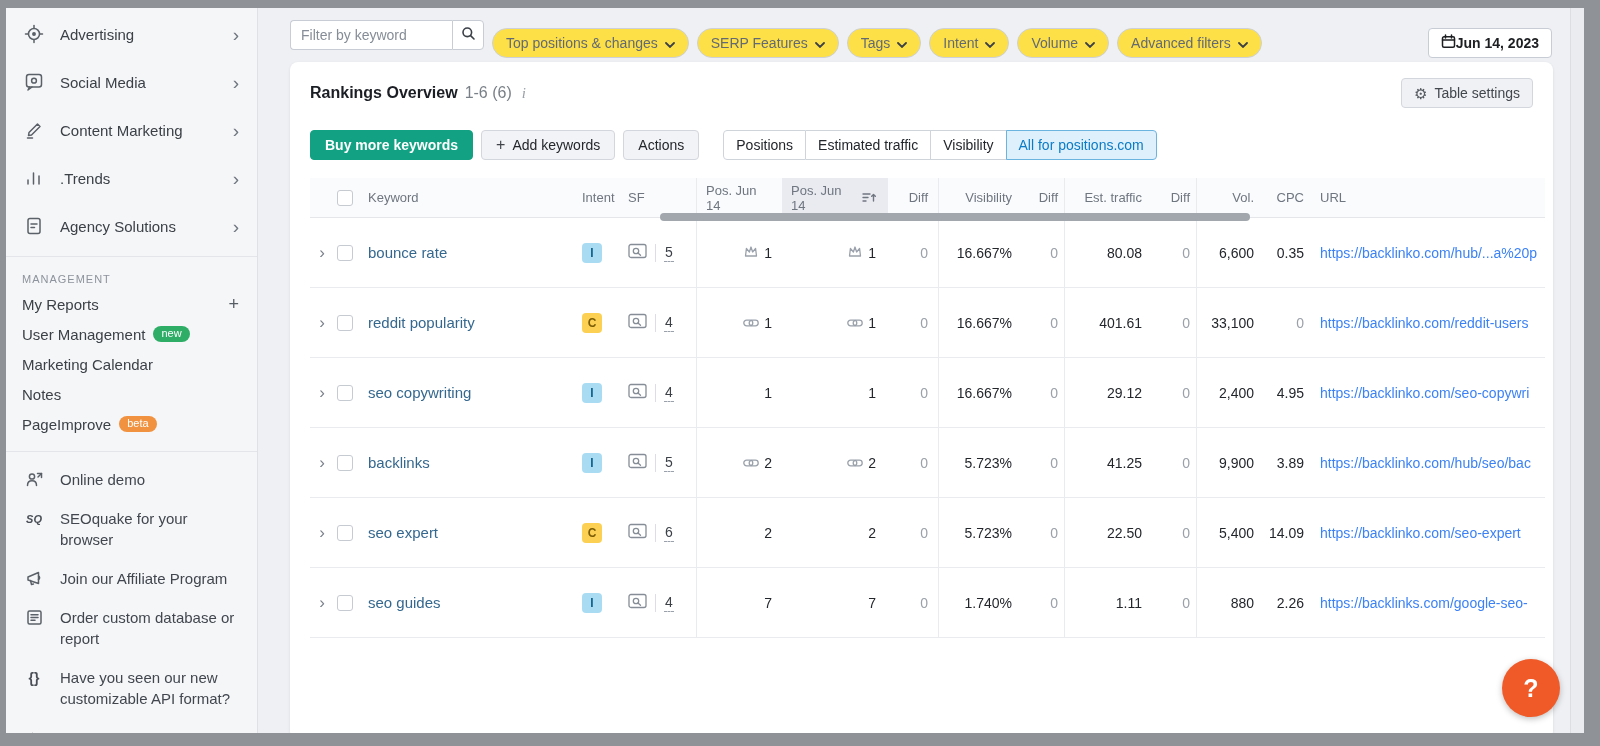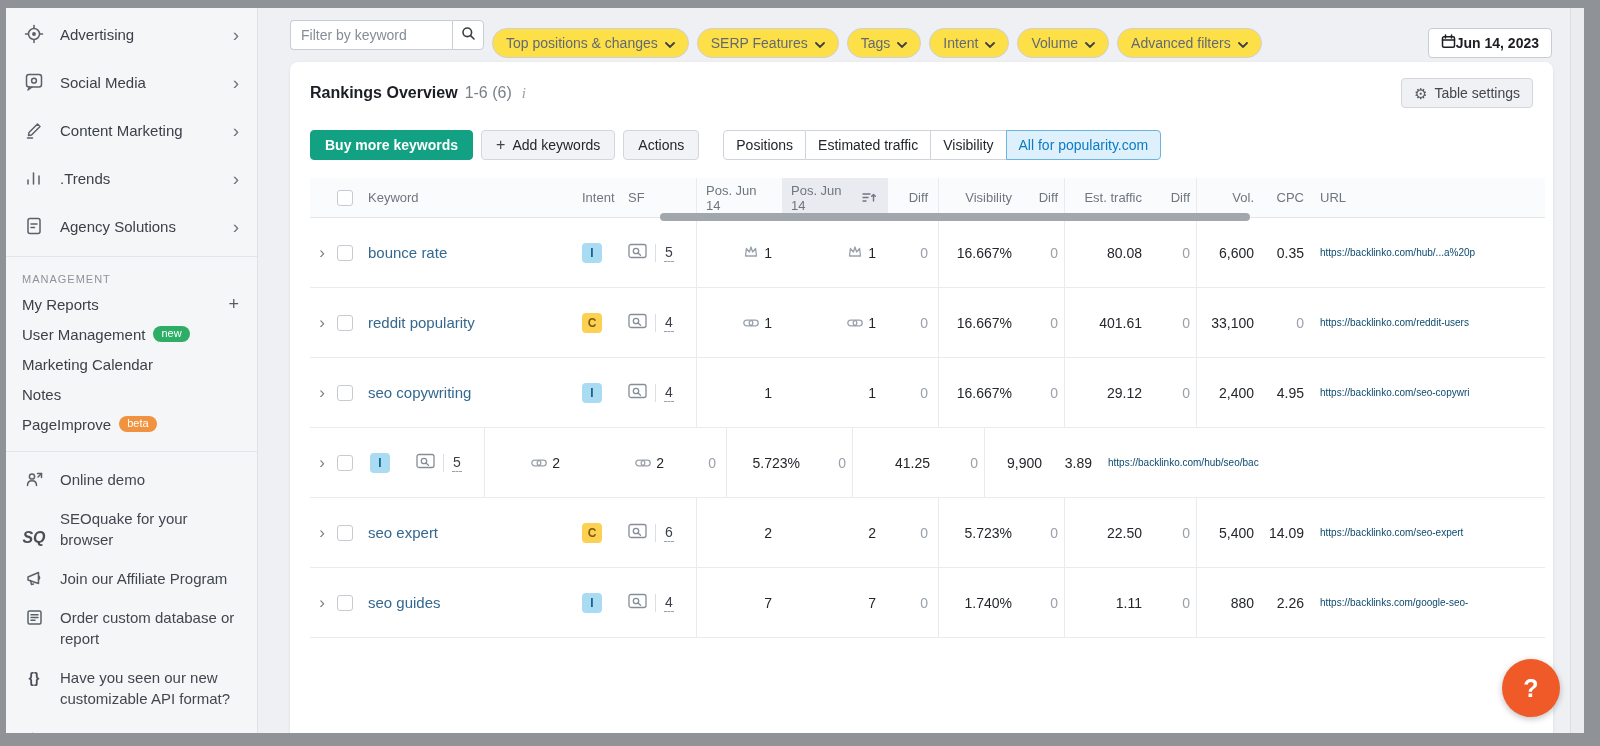--- a/index.html
+++ b/index.html
@@ -21,21 +21,21 @@
   .mgmt-item { display:flex; align-items:center; height:30px; padding:0 18px 0 16px; font-size:15px; color:#3c4148; cursor:pointer; }
   .mgmt-item .lbl { flex:none; }
   .mgmt-item .grow { flex:1; }
   .badge { margin-left:8px; font-size:11px; color:#fff; border-radius:9px; padding:2px 8px 3px; line-height:1; }
   .badge.new { background:#2ead67; }
   .badge.beta { background:#f0923f; }
   .plus { color:#565c64; font-size:18px; }
   .foot-item { display:flex; align-items:flex-start; padding:9px 18px 9px 16px; font-size:15px; color:#42474f; line-height:21px; cursor:pointer; }
   .foot-item .ic { width:24px; display:flex; justify-content:center; color:#5b6168; flex:none; margin-top:1px; }
   .foot-item .lbl { margin-left:14px; max-width:182px; }
-  .sq-glyph { font-size:16px; font-weight:bold; font-style:italic; color:#4a4f57;margin-top:18px; }
+  .sq-glyph { font-size:11px; font-weight:bold; font-style:italic; color:#4a4f57; }
   .brace-glyph { font-size:14px; font-weight:bold; color:#4a4f57; }
 
   
   .main { flex:1; position:relative; overflow:hidden; }
 
   .filterbar { display:flex; align-items:center; padding:12px 20px 0 32px; gap:8px; }
   .search-group { display:flex; height:46px; }
   .search-input { width:162px; height:30px; border:1px solid #c8ccd4; border-right:none; border-radius:4px 0 0 4px; background:#fff; padding:0 10px; font-size:14px; color:#333; outline:none; }
   .search-input::placeholder { color:#868d97; }
   .search-btn { width:32px; height:30px; border:1px solid #c8ccd4; border-radius:0 4px 4px 0; background:#fff; display:flex; align-items:center; justify-content:center; cursor:pointer; }
@@ -89,21 +89,21 @@
   .hdr-sort { display:flex; align-items:center; }
   .expand-chev { color:#7c828c; font-size:17px; cursor:pointer; }
   .checkbox { width:16px; height:16px; border:1px solid #c6cad1; border-radius:3px; background:#fff; cursor:pointer; }
   .kw-link { color:#35688f; font-size:15px; text-decoration:none; cursor:pointer; }
   .intent-badge { width:20px; height:20px; border-radius:4px; font-size:12px; font-weight:bold; display:flex; align-items:center; justify-content:center; cursor:pointer; }
   .intent-i { background:#a9dcf3; color:#10628c; }
   .intent-c { background:#fcd153; color:#7a5c05; }
   .sf-count { font-size:14px; color:#3c4148; border-bottom:1px dashed #9aa1ab; line-height:17px; cursor:pointer; padding:0 1px; }
   .sf-sep { width:1px; height:18px; background:#dcdee3; }
   .dim { color:#9ba1aa; }
-  .url-link { color:#0c4a6e; font-size:10px; text-decoration:none; cursor:pointer; }
+  .url-link { color:#3b82f6; font-size:14px; text-decoration:none; cursor:pointer; }
   .hscroll-thumb { position:absolute; left:350px; top:35px; width:590px; height:8px; border-radius:4px; background:#a2a7ae; cursor:grab; }
 
   .help-btn { position:absolute; right:24px; bottom:16px; width:58px; height:58px; border-radius:50%; background:#f05a28; color:#fff; font-size:25px; font-weight:bold; display:flex; align-items:center; justify-content:center; box-shadow:0 2px 6px rgba(0,0,0,.25); cursor:pointer; }
 
   svg.stroke { fill:none; stroke:#5b6168; stroke-width:1.5; stroke-linecap:round; stroke-linejoin:round; }
   svg.stroke-gray { fill:none; stroke:#9aa1ab; stroke-width:1.3; stroke-linecap:round; stroke-linejoin:round; }
 </style>
 </head>
 <body>
 
@@ -334,21 +334,21 @@
         <div class="btn btn-green">Buy more keywords</div>
         <div class="btn btn-gray">
           <span class="pl">+</span>
           <span>Add keywords</span>
         </div>
         <div class="btn btn-gray">Actions</div>
         <div class="seg">
           <div class="seg-item">Positions</div>
           <div class="seg-item">Estimated traffic</div>
           <div class="seg-item">Visibility</div>
-          <div class="seg-item active">All for popularity.com</div>
+          <div class="seg-item active">All for positions.com</div>
         </div>
       </div>
 
       <div class="table">
 
         <div class="trow thead">
           <div class="cell c-expand"></div>
           <div class="cell c-check">
               <div class="checkbox"></div>
             </div>
@@ -512,20 +512,23 @@
             </div>
         </div>
 
         <div class="trow tbody-row">
           <div class="cell c-expand">
               <span class="expand-chev">›</span>
             </div>
           <div class="cell c-check">
               <div class="checkbox"></div>
             </div>
+          <div class="cell c-kw">
+              <span class="kw-link">backlinks</span>
+            </div>
           <div class="cell c-intent">
               <span class="intent-badge intent-i">I</span>
             </div>
           <div class="cell c-sf">
             <span><svg class="stroke-gray" width="19" height="16" viewBox="0 0 19 16" style="stroke:#868d97;">
                   <rect x="1" y="1.5" width="17" height="13" rx="2"></rect>
                   <circle cx="8" cy="8" r="2.7"></circle>
                   <line x1="10" y1="10" x2="12.5" y2="12.3"></line>
                 </svg></span>
             <span class="sf-sep"></span>

